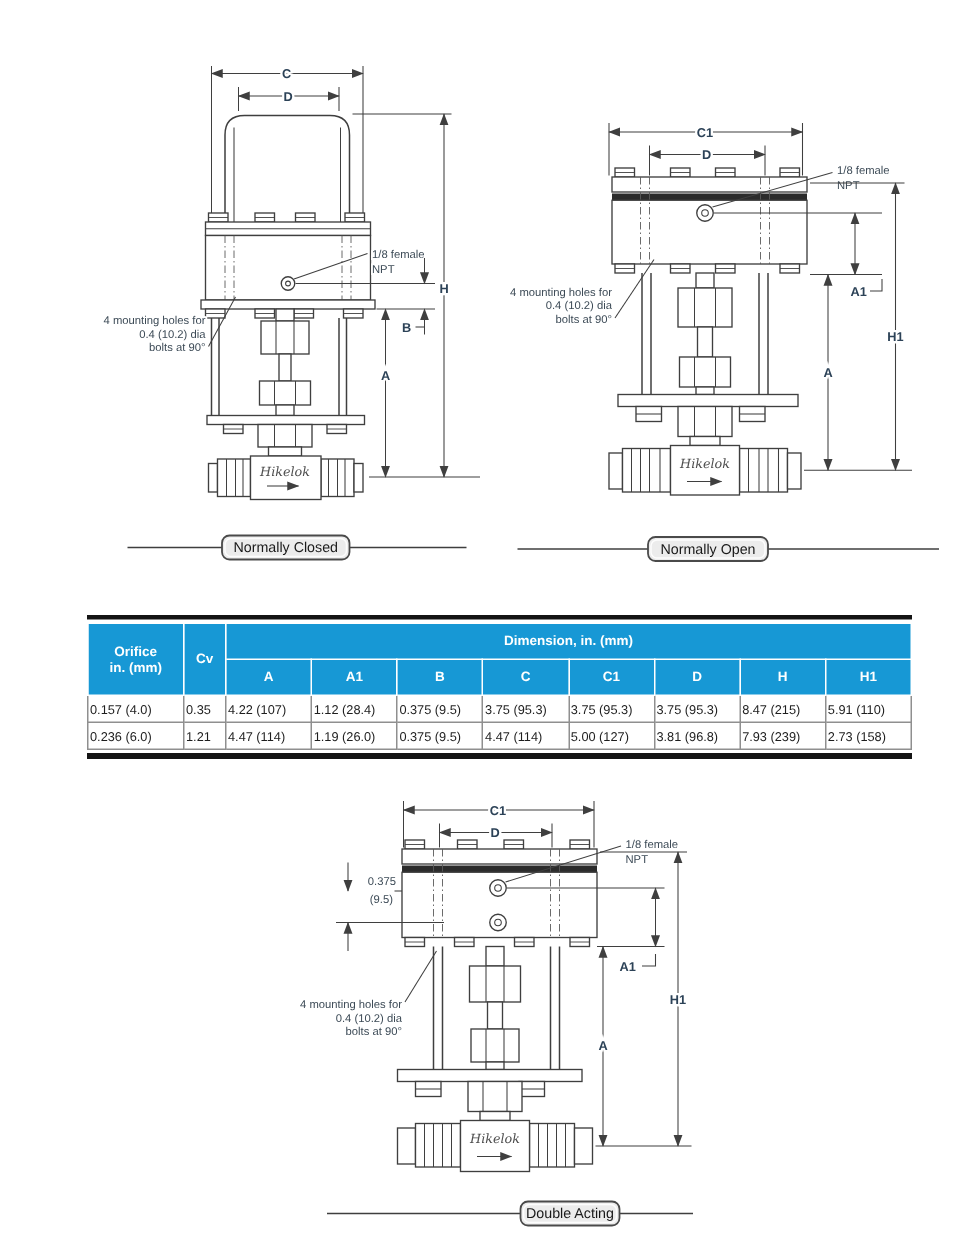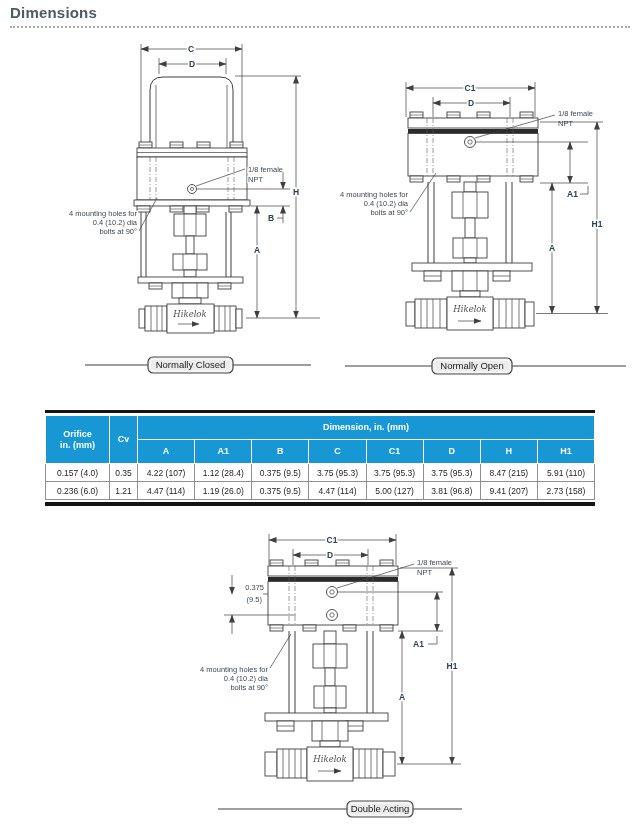--- a/index.html
+++ b/index.html
@@ -17,38 +17,37 @@
   .band{ fill:#2b2b2b; stroke:none; }
   .dimtxt { font:600 8.5px "Liberation Sans",sans-serif; fill:#2c4257;
             paint-order:stroke; stroke:#fff; stroke-width:3px; }
   .ann { font:7.5px "Liberation Sans",sans-serif; fill:#3c4a56;
          paint-order:stroke; stroke:#fff; stroke-width:2.5px; }
   .brand { font:italic 8.5px "DejaVu Serif",serif; fill:#4f4f4f; }
   .cap { font:9.5px "Liberation Sans",sans-serif; fill:#1a1a1a; }
   .capbox { fill:#ececec; stroke:#4a4a4a; stroke-width:1.2; }
   .capbox-in { fill:none; stroke:#fdfdfd; stroke-width:1; }
   
-  .table-wrap { position:absolute; left:45px; top:410px; width:550px; }
+  .table-wrap { position:absolute; left:58px; top:410px; width:550px; }
   .bar { height:3px; background:#141414; }
   .bar.b { height:4px; margin-top:2px; }
   .bar.t { margin-bottom:2px; }
   table { width:100%; border-collapse:collapse; table-layout:fixed; }
   th { background:#1798d5; color:#fff; border:1.5px solid #fff;
        font:bold 9px/1.2 "Liberation Sans",sans-serif; text-align:center; vertical-align:middle; }
   thead tr th { height:21px; }
   col.c-orifice { width:64px; } col.c-cv { width:28px; }
-  td { background:#fff; border:1px solid #8f8f8f; height:15px; text-align:center;
+  td { background:#fff; border:1px solid #8f8f8f; height:15px; 
        font:8.5px "Liberation Sans",sans-serif; color:#1e1e1e;margin-left:48px; }
 </style>
 </head>
 <body>
 
 <div id="page">
 
-  <div class="page-title">Dimensions</div>
 
   <svg style="left:0;top:36px" width="330" height="344" viewBox="0 36 330 344">
     <defs>
       <marker id="ar" markerWidth="10" markerHeight="10" refX="7.5" refY="4" orient="auto-start-reverse" markerUnits="userSpaceOnUse">
         <path d="M0,1 L8,4 L0,7 Z" fill="#3f3f3f"></path>
       </marker>
       <g id="bolt">
         <rect x="0" y="0" width="13" height="6" fill="#fff" stroke="#3f3f3f" stroke-width=".9"></rect>
         <line x1="0" y1="3" x2="13" y2="3" stroke="#3f3f3f" stroke-width=".6"></line>
       </g>
@@ -360,21 +359,21 @@
         </tr>
         <tr>
           <td>0.236 (6.0)</td>
           <td>1.21</td>
           <td>4.47 (114)</td>
           <td>1.19 (26.0)</td>
           <td>0.375 (9.5)</td>
           <td>4.47 (114)</td>
           <td>5.00 (127)</td>
           <td>3.81 (96.8)</td>
-          <td>9.41 (207)</td>
+          <td>7.93 (239)</td>
           <td>2.73 (158)</td>
         </tr>
       </tbody>
     </table>
     <div class="bar b"></div>
   </div>
 
   <svg style="left:140px;top:520px" width="360" height="306" viewBox="140 520 360 306">
 
     <g>

